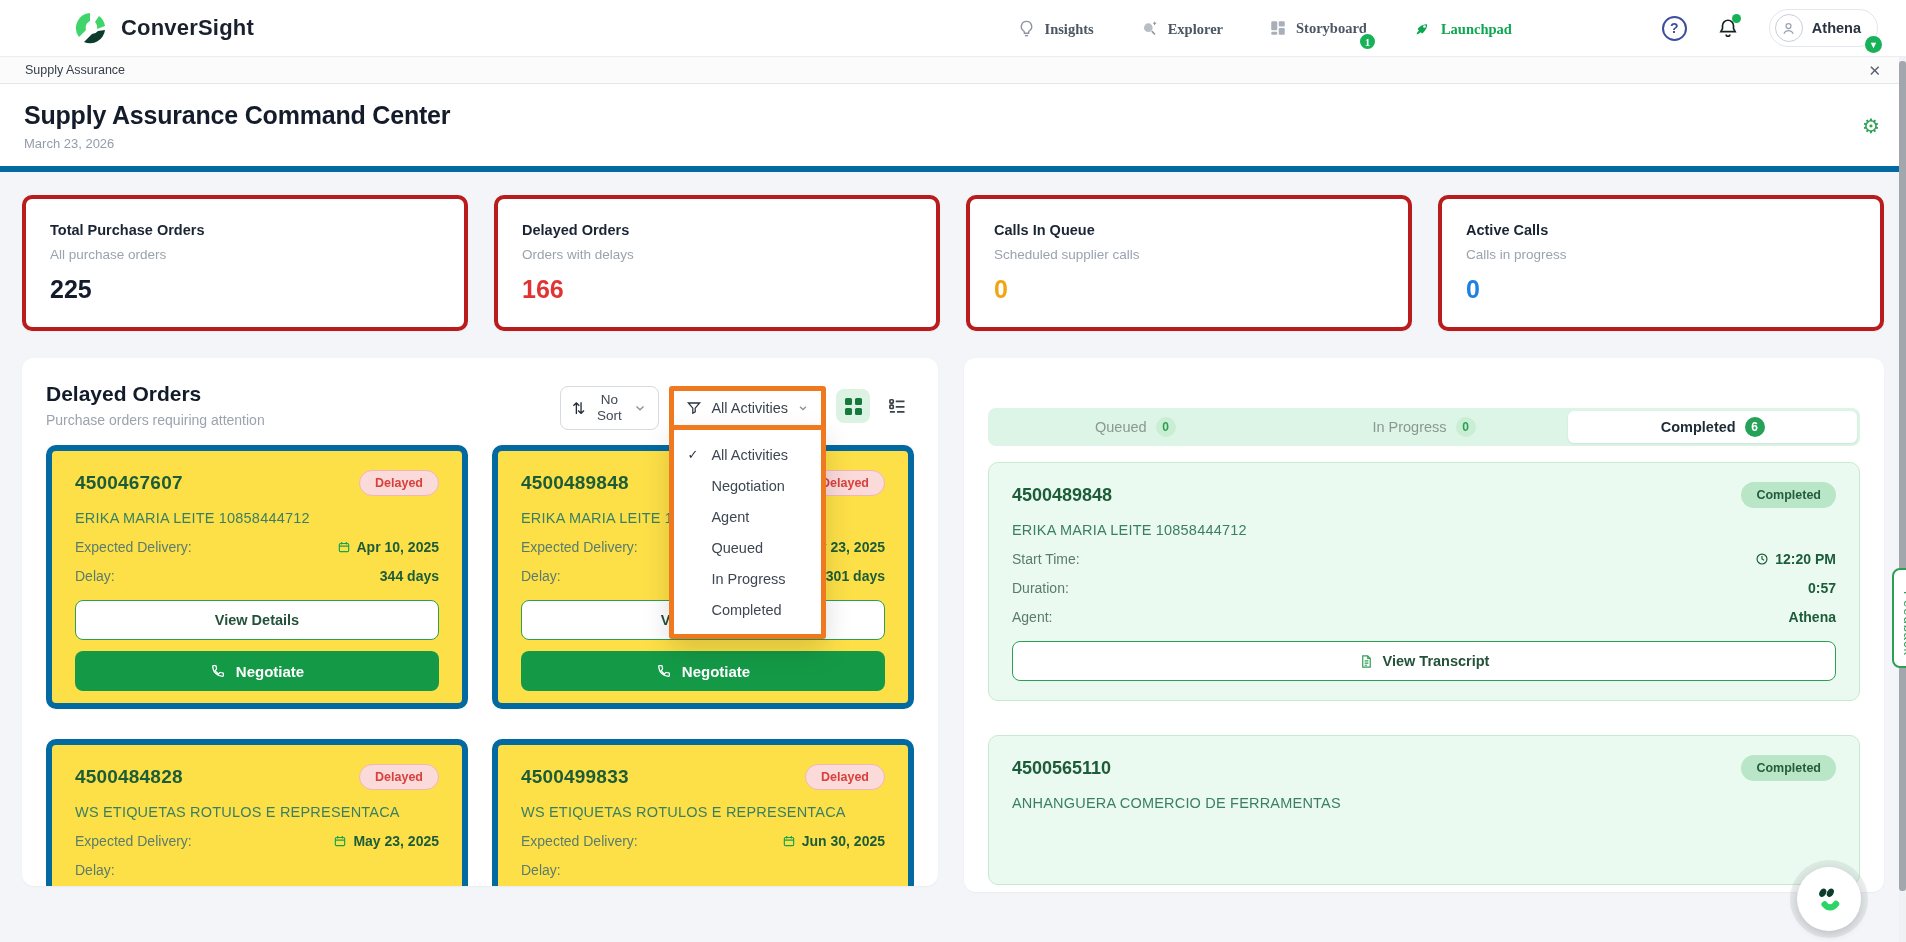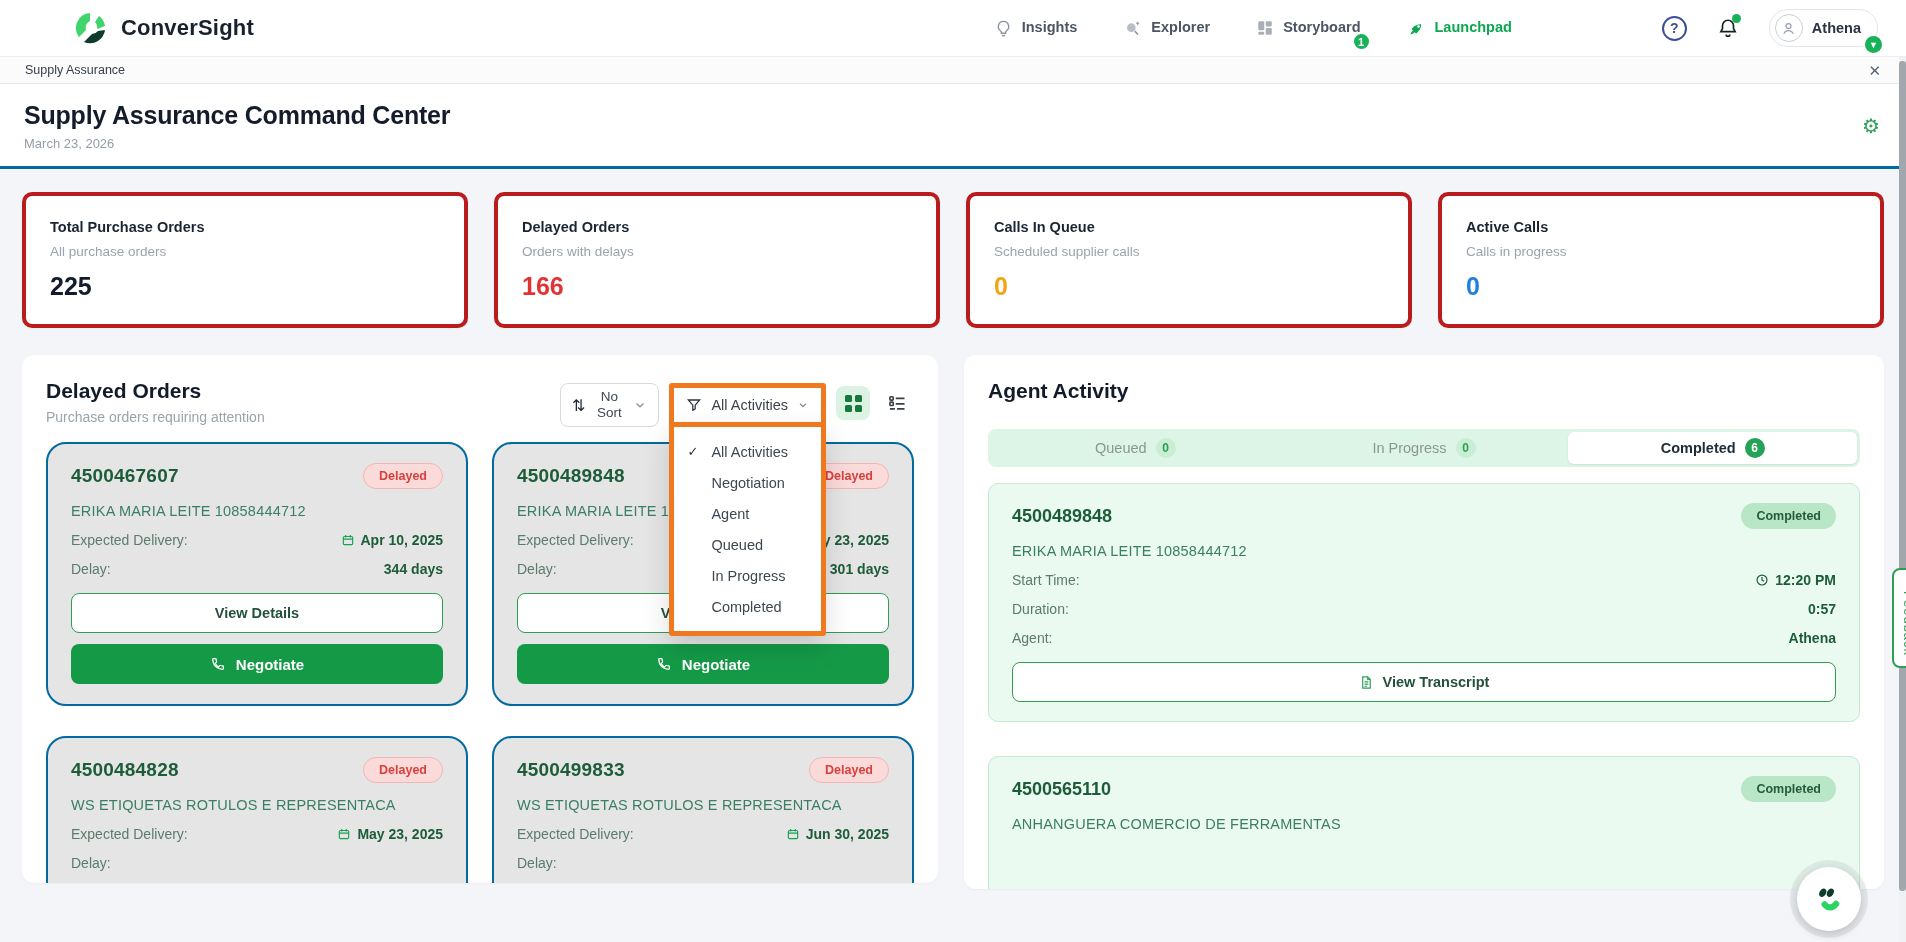--- a/index.html
+++ b/index.html
@@ -9,22 +9,22 @@
     background:#f3f5f8; color:#1a2533; position:relative;
   }
   svg { display:block; }
 
   
   .navbar { height:57px; background:#fff; border-bottom:1px solid #ebedf0;
     display:flex; align-items:center; padding:0 28px 0 74px; position:relative; z-index:50; }
   .brand { display:flex; align-items:center; gap:11px; }
   .brand-name { font-size:22px; font-weight:700; color:#19212e; letter-spacing:.2px; }
   .nav-menu { margin-left:auto; display:flex; align-items:center; gap:46px; margin-right:150px; }
-  .nav-item { display:flex; align-items:flex-start; gap:9px; font-size:14.5px; font-weight:600;
-    color:#4b5563; cursor:pointer; position:relative; }
+  .nav-item { display:flex; align-items:flex-end; gap:9px; font-size:14.5px; font-weight:600;
+    color:#4b5563; cursor:pointer; position:relative;font-family:Liberation Serif, serif; }
   .nav-item.active { color:#0ca750; }
   .nav-badge { position:absolute; right:-10px; bottom:-14px; width:19px; height:19px;
     border-radius:50%; background:#17b157; border:2px solid #fff; color:#fff;
     font-size:11px; font-weight:700; display:flex; align-items:center; justify-content:center; }
   .nav-right { display:flex; align-items:center; gap:30px; }
   .help-circle { width:25px; height:25px; border-radius:50%; border:2.5px solid #3d4f9c;
     color:#3d4f9c; font-weight:700; font-size:14px; display:flex; align-items:center;
     justify-content:center; cursor:pointer; }
   .bell-wrap { position:relative; cursor:pointer; }
   .bell-dot { position:absolute; top:-3px; right:-2px; width:9px; height:9px;
@@ -38,21 +38,21 @@
     border-radius:50%; background:#17b157; color:#fff; font-size:9px; display:flex;
     align-items:center; justify-content:center; }
 
   
   .tabstrip { height:27px; background:#fbfbfc; border-bottom:1px solid #e3e6ea;
     display:flex; align-items:center; padding:0 25px; }
   .tab-label { font-size:12.5px; color:#394049; }
   .tab-close { margin-left:auto; font-size:15px; color:#5b6370; cursor:pointer; line-height:1; }
 
   
-  .page-header { background:#fff; border-bottom:3px solid #0369a1; padding:17px 26px 15px 24px;
+  .page-header { background:#fff; border-bottom:6px solid #0369a1; padding:17px 26px 15px 24px;
     display:flex; align-items:flex-end; }
   .page-title { font-size:25px; font-weight:700; color:#141c2b; letter-spacing:-.2px; }
   .page-date { font-size:13px; color:#939daa; margin-top:6px; }
   .gear { margin-left:auto; align-self:center; font-size:20px; color:#2ea254; cursor:pointer; }
 
   
   .content { padding:23px 22px; }
 
   .stats-row { display:flex; gap:26px; margin-bottom:27px; }
   .stat-card { flex:1; background:#fff; border:4px solid #b91c1c; border-radius:10px;
@@ -90,21 +90,21 @@
   .dropdown-menu { position:absolute; top:100%; left:-5px; width:calc(100% + 10px);
     background:#fff; border:5px solid #f0791f; border-radius:3px; padding:9px 0;
     box-shadow:0 12px 28px rgba(0,0,0,.14); z-index:30; }
   .menu-item { height:31px; display:flex; align-items:center; padding-left:37px;
     position:relative; font-size:14.5px; color:#3e4752; cursor:pointer; white-space:nowrap; }
   .menu-check { position:absolute; left:13px; font-size:13px; color:#2b3440; }
 
   
   .orders-grid { margin-top:15px; display:grid; grid-template-columns:1fr 1fr;
     column-gap:24px; row-gap:30px; grid-auto-rows:264px; }
-  .order-card { background:#e5e5e5; border:2px solid #0369a1; border-radius:20px; padding:19px 23px; }
+  .order-card { background:#fde047; border:6px solid #0369a1; border-radius:10px; padding:19px 23px; }
   .card-head { display:flex; align-items:center; justify-content:space-between; }
   .order-id { font-size:19px; font-weight:700; color:#1d5c38; letter-spacing:.2px; }
   .badge-delayed { background:#fbdada; border:1px solid #f3b6b6; color:#d8403c;
     font-size:12.5px; font-weight:700; padding:5px 15px; border-radius:999px; }
   .supplier { margin-top:14px; font-size:14.5px; color:#3a7f63; letter-spacing:.2px;
     white-space:nowrap; overflow:hidden; }
   .kv-row { margin-top:13px; display:flex; align-items:center; justify-content:space-between; }
   .kv-label { font-size:14px; color:#5b7c6c; }
   .kv-value { font-size:14px; font-weight:600; color:#1d5c38; display:flex; align-items:center; gap:6px; }
   .btn-outline { margin-top:16px; width:100%; height:40px; background:#fff;
@@ -422,21 +422,20 @@
           <div class="kv-row">
             <span class="kv-label">Delay:</span>
             <span class="kv-value"></span>
           </div>
         </div>
 
       </div>
     </section>
 
     <section class="panel panel-right">
-      <div class="panel-title">Agent Activity</div>
 
       <div class="aa-tabs">
         <div class="aa-tab">
           <span>Queued</span>
           <span class="count">0</span>
         </div>
         <div class="aa-tab">
           <span>In Progress</span>
           <span class="count">0</span>
         </div>

